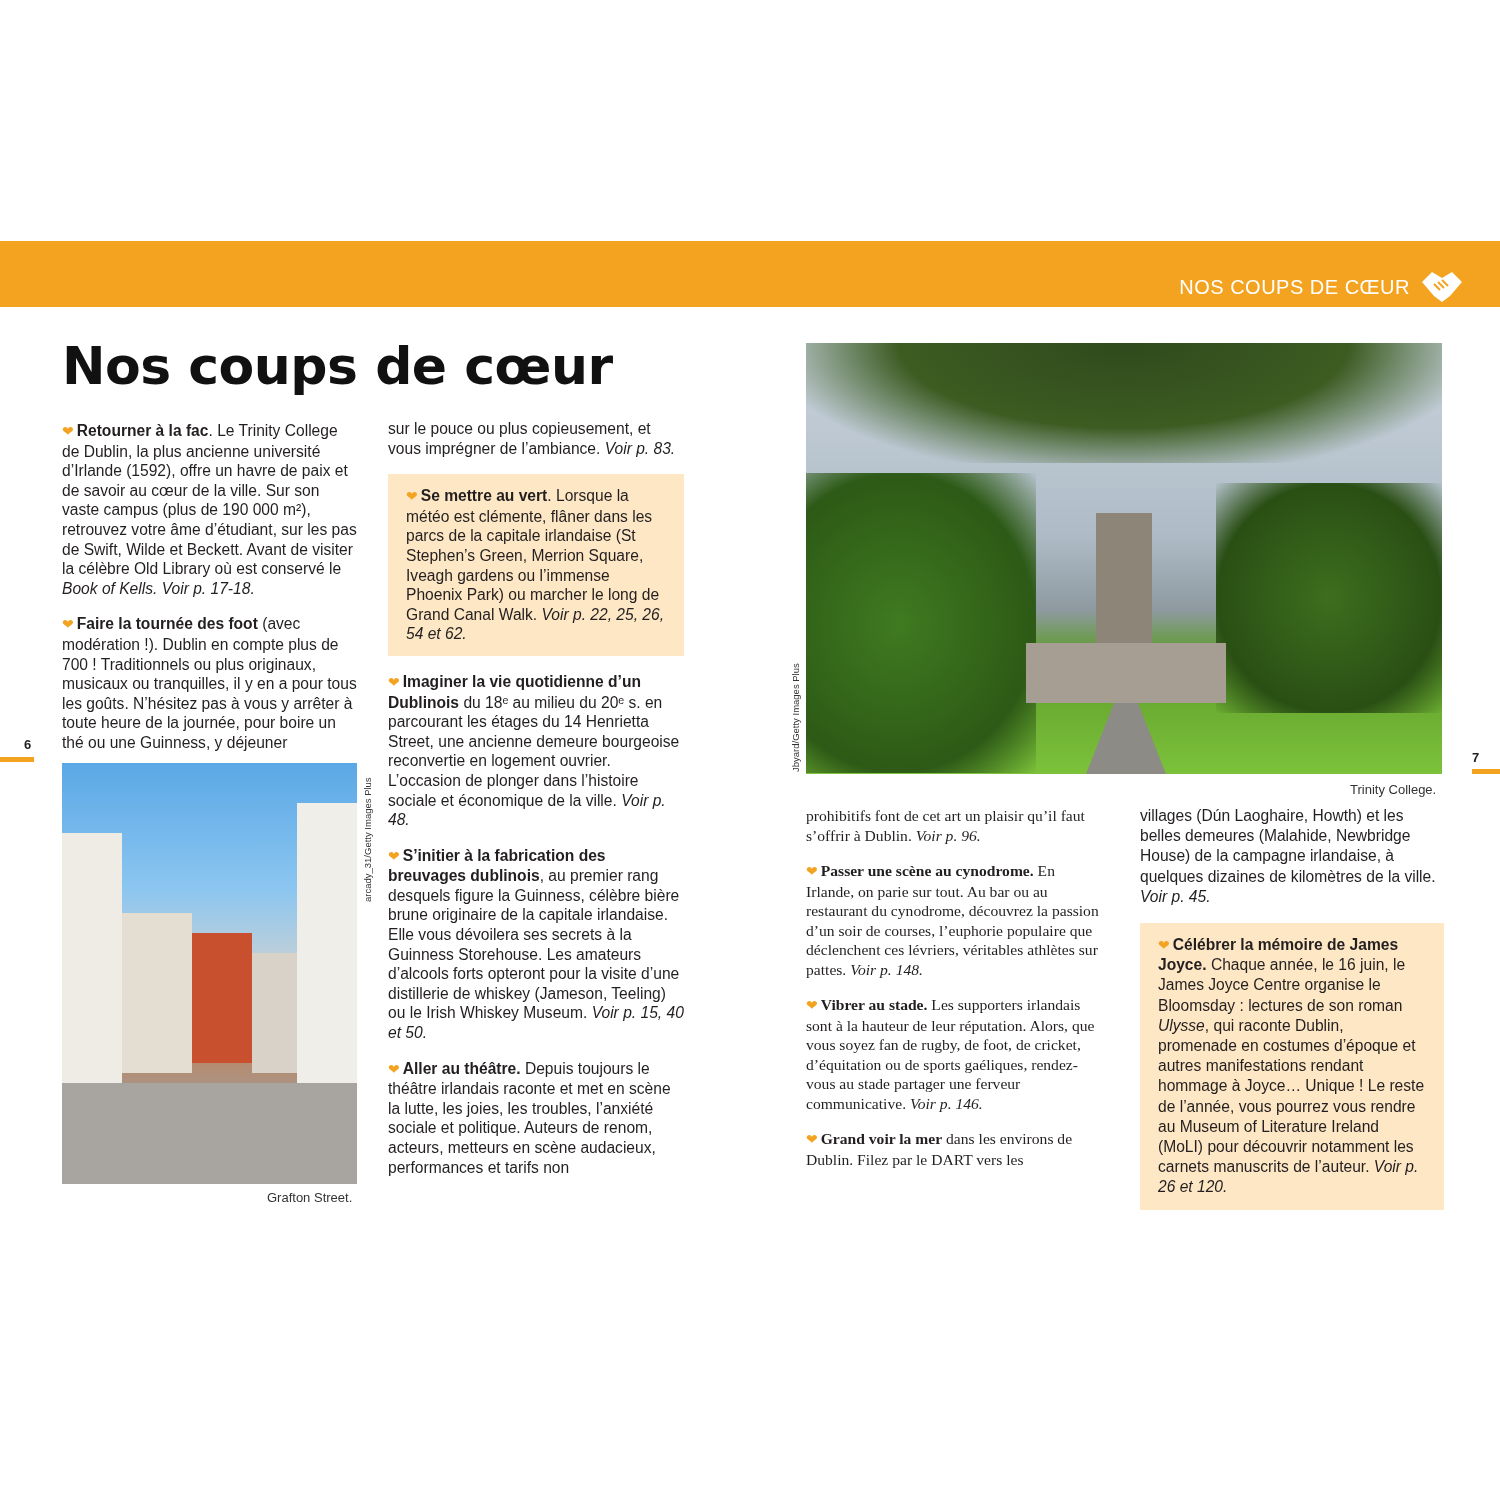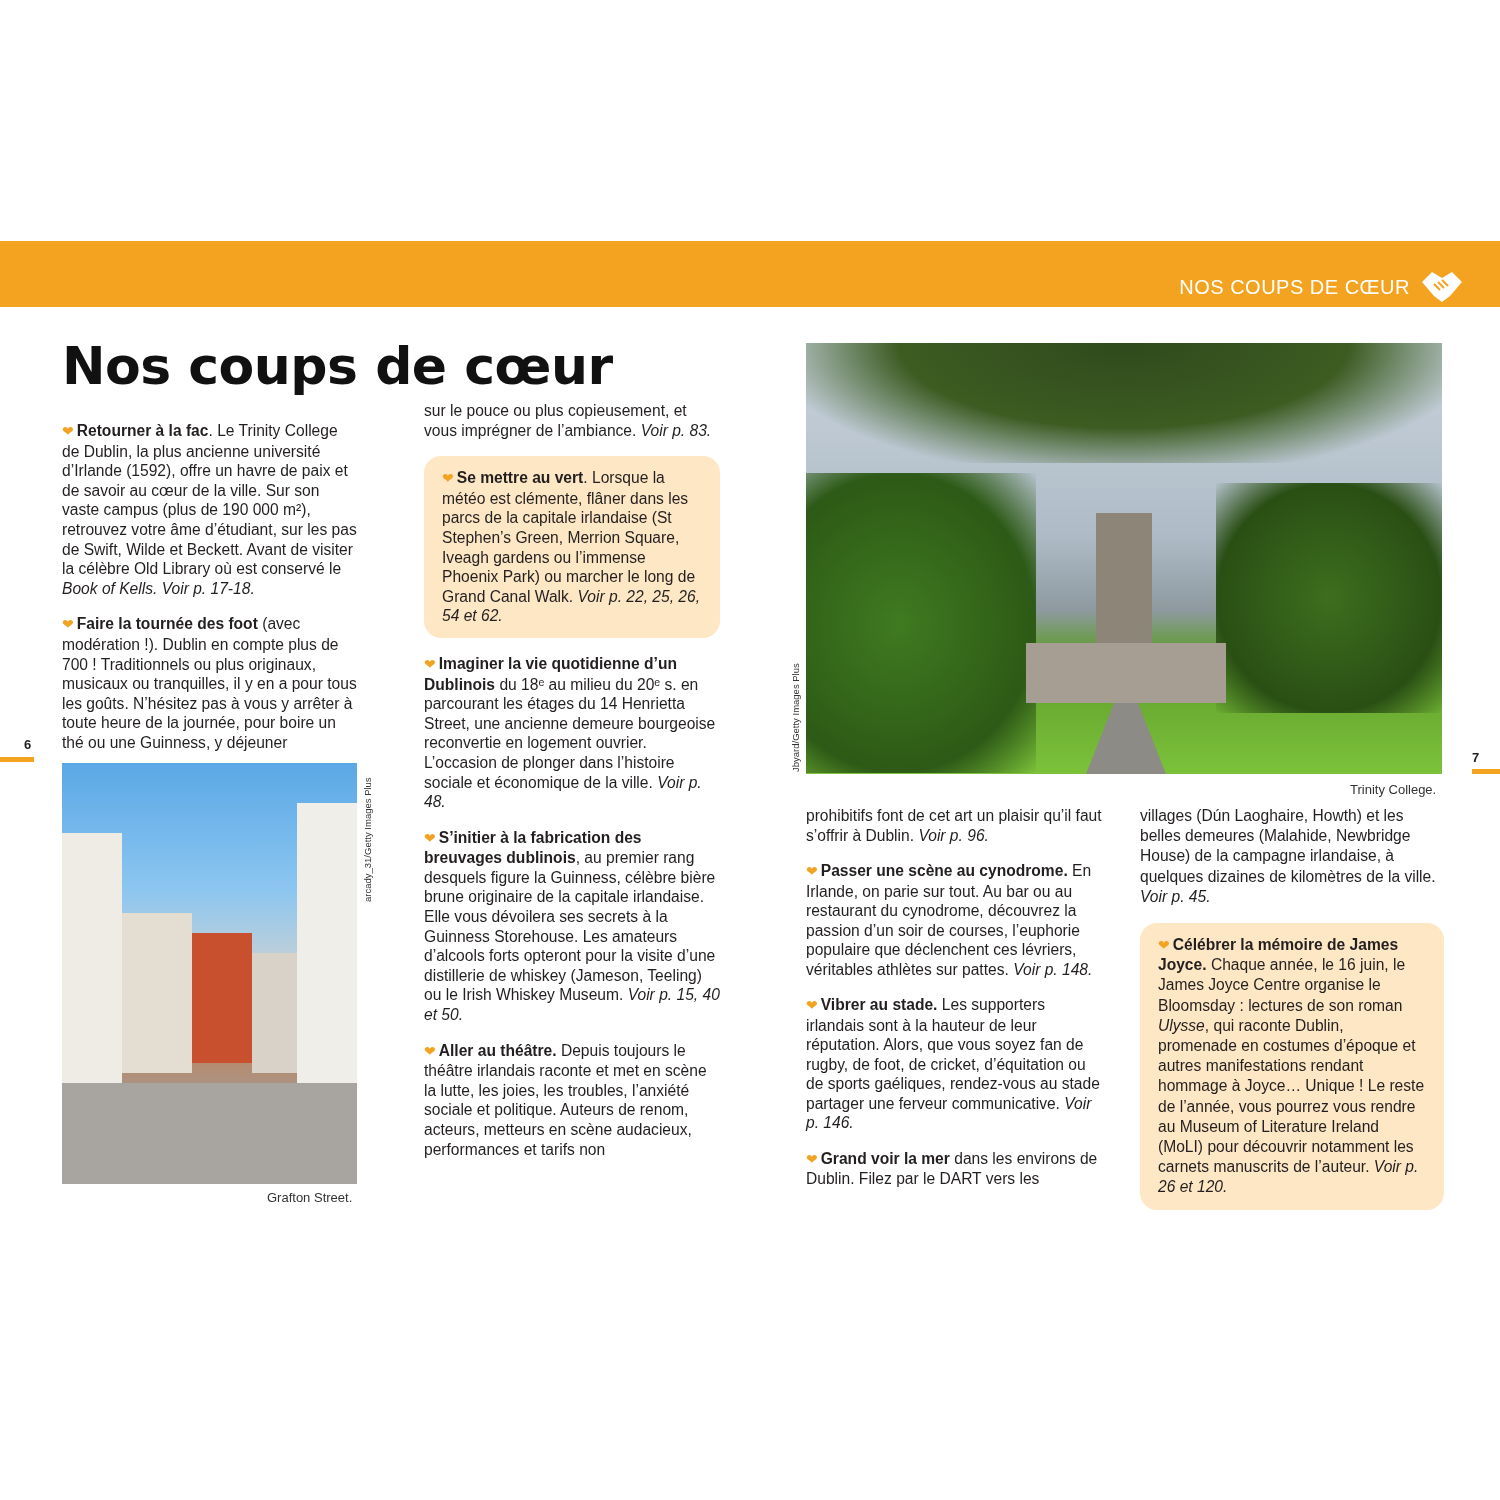--- a/index.html
+++ b/index.html
@@ -7,21 +7,21 @@
          font-family:"Liberation Sans", sans-serif; color:#231f20; }
   .band { position:absolute; left:0; top:241px; width:1500px; height:66px; background:#f4a321; }
   .band-title { position:absolute; right:90px; top:276px; color:#fff; font-size:20px; letter-spacing:0.5px; }
   .band-icon { position:absolute; left:1420px; top:268px; width:44px; height:36px; }
   .page-title { position:absolute; left:62px; top:336px; font-size:52px; font-weight:bold; color:#111; letter-spacing:-0.5px; margin:0; font-family:"DejaVu Sans", sans-serif; }
   .col { position:absolute; font-size:15.6px; line-height:19.6px; }
   .col p { margin:0 0 16px 0; }
   .heart { color:#f4a321; font-size:14px; margin-right:3px; }
   .b { font-weight:bold; }
   .i { font-style:italic; }
-  .box { background:#fde7c4; padding:12px 18px 12px 18px;border-radius:17px; }
+  .box { background:#fde7c4; padding:12px 18px 12px 18px; }
   .photo { position:absolute; overflow:hidden; }
   .caption { position:absolute; font-size:13px; color:#333; }
   .credit { position:absolute; font-size:9.5px; color:#333; transform:rotate(-90deg); transform-origin:left top; white-space:nowrap; }
   .pnum { position:absolute; font-size:13px; font-weight:bold; }
   .pbar { position:absolute; height:5px; background:#f4a321; }
 </style>
 </head>
 <body>
 
 <div class="band"></div>
@@ -51,21 +51,21 @@
   <div style="position:absolute;left:0;top:70px;width:60px;height:250px;background:#efece6;"></div>
   <div style="position:absolute;left:235px;top:40px;width:60px;height:290px;background:#f0eee8;"></div>
   <div style="position:absolute;left:130px;top:170px;width:60px;height:130px;background:#c8502e;"></div>
   <div style="position:absolute;left:60px;top:150px;width:70px;height:160px;background:#e3ddd2;"></div>
   <div style="position:absolute;left:190px;top:190px;width:45px;height:120px;background:#d8d2c8;"></div>
   <div style="position:absolute;left:0;top:320px;width:295px;height:101px;background:#a8a4a0;"></div>
 </div>
 <div class="credit" style="left:362px;top:902px;">arcady_31/Getty Images Plus</div>
 <div class="caption" style="left:267px;top:1190px;">Grafton Street.</div>
 
-<div class="col" style="left:388px;top:401px;width:296px;margin-left:36px;">
+<div class="col" style="left:388px;top:419px;width:296px;">
   <p>
     <span>sur le pouce ou plus copieusement, et vous imprégner de l’ambiance. </span><span class="i">Voir p. 83.</span>
   </p>
   <p class="box" style="margin-left:0;margin-right:0;">
     <span class="heart">❤</span><span class="b">Se mettre au vert</span><span>. </span><span>Lorsque la météo est clémente, flâner dans les parcs de la capitale irlandaise (St Stephen’s Green, Merrion Square, Iveagh gardens ou l’immense Phoenix Park) ou marcher le long de Grand Canal Walk. </span><span class="i">Voir p. 22, 25, 26, 54 et 62.</span>
   </p>
   <p>
     <span class="heart">❤</span><span class="b">Imaginer la vie quotidienne d’un Dublinois</span><span> </span><span>du 18ᵉ au milieu du 20ᵉ s. en parcourant les étages du 14 Henrietta Street, une ancienne demeure bourgeoise reconvertie en logement ouvrier. L’occasion de plonger dans l’histoire sociale et économique de la ville. </span><span class="i">Voir p. 48.</span>
   </p>
   <p>
@@ -80,21 +80,21 @@
   <div style="position:absolute;left:0;top:0;width:636px;height:120px;background:radial-gradient(ellipse at 50% 0%,#2f4a1c 0%,#3c5c22 50%,rgba(60,92,34,0) 80%);"></div>
   <div style="position:absolute;left:0;top:130px;width:230px;height:300px;background:radial-gradient(ellipse at 40% 50%,#3f7a20 0%,#2d5a16 70%,rgba(45,90,22,0) 100%);"></div>
   <div style="position:absolute;left:410px;top:140px;width:226px;height:230px;background:radial-gradient(ellipse at 50% 50%,#3d6e1e 0%,#2a4f14 70%,rgba(42,79,20,0) 100%);"></div>
   <div style="position:absolute;left:290px;top:170px;width:56px;height:190px;background:#8d8578;"></div>
   <div style="position:absolute;left:220px;top:300px;width:200px;height:60px;background:#a69e92;"></div>
   <div style="position:absolute;left:280px;top:360px;width:80px;height:71px;background:#8c8b86;clip-path:polygon(35% 0,65% 0,100% 100%,0 100%);"></div>
 </div>
 <div class="credit" style="left:790px;top:772px;">Jbyard/Getty Images Plus</div>
 <div class="caption" style="left:1350px;top:782px;">Trinity College.</div>
 
-<div class="col" style="left:806px;top:806px;width:300px;line-height:19.5px;">
+<div class="col" style="left:806px;top:806px;width:300px;line-height:19.5px;font-family:Liberation Serif, serif;">
   <p>
     <span>prohibitifs font de cet art un plaisir qu’il faut s’offrir à Dublin. </span><span class="i">Voir p. 96.</span>
   </p>
   <p>
     <span class="heart">❤</span><span class="b">Passer une scène au cynodrome.</span><span> </span><span>En Irlande, on parie sur tout. Au bar ou au restaurant du cynodrome, découvrez la passion d’un soir de courses, l’euphorie populaire que déclenchent ces lévriers, véritables athlètes sur pattes. </span><span class="i">Voir p. 148.</span>
   </p>
   <p>
     <span class="heart">❤</span><span class="b">Vibrer au stade.</span><span> </span><span>Les supporters irlandais sont à la hauteur de leur réputation. Alors, que vous soyez fan de rugby, de foot, de cricket, d’équitation ou de sports gaéliques, rendez-vous au stade partager une ferveur communicative. </span><span class="i">Voir p. 146.</span>
   </p>
   <p>

